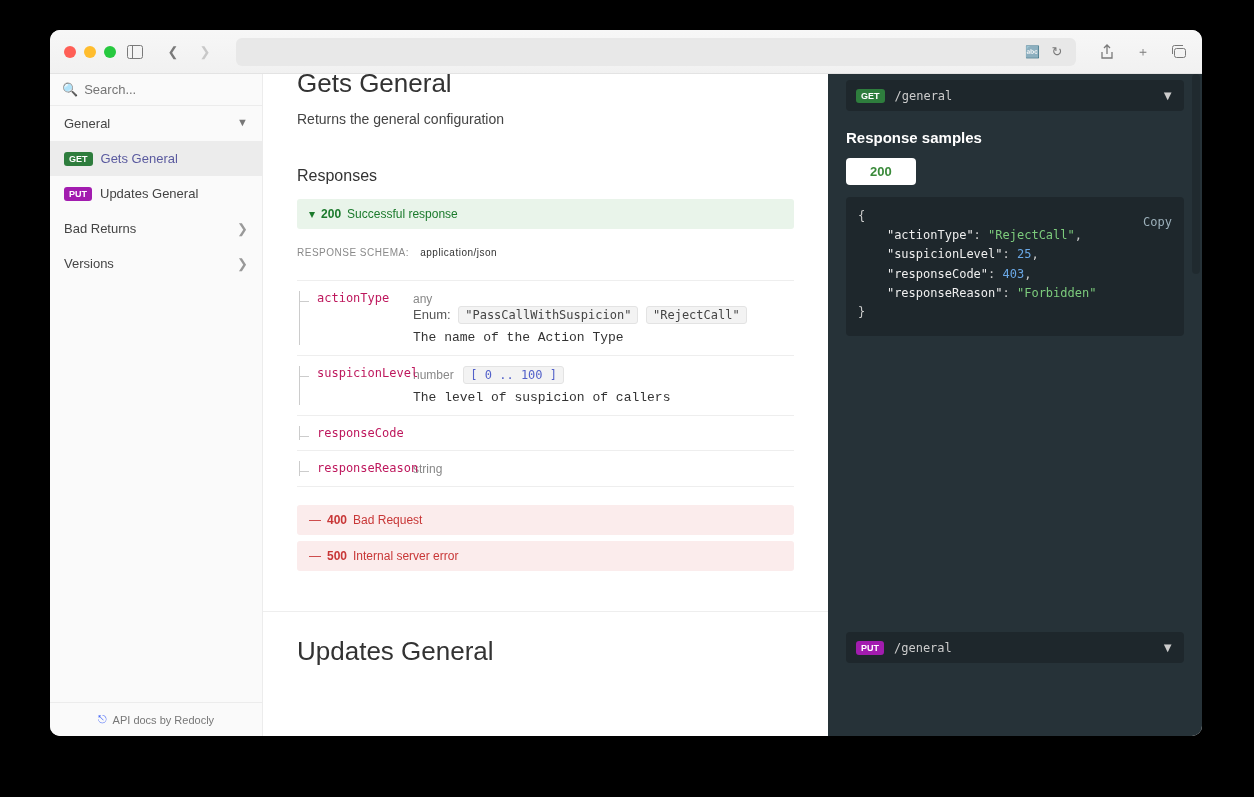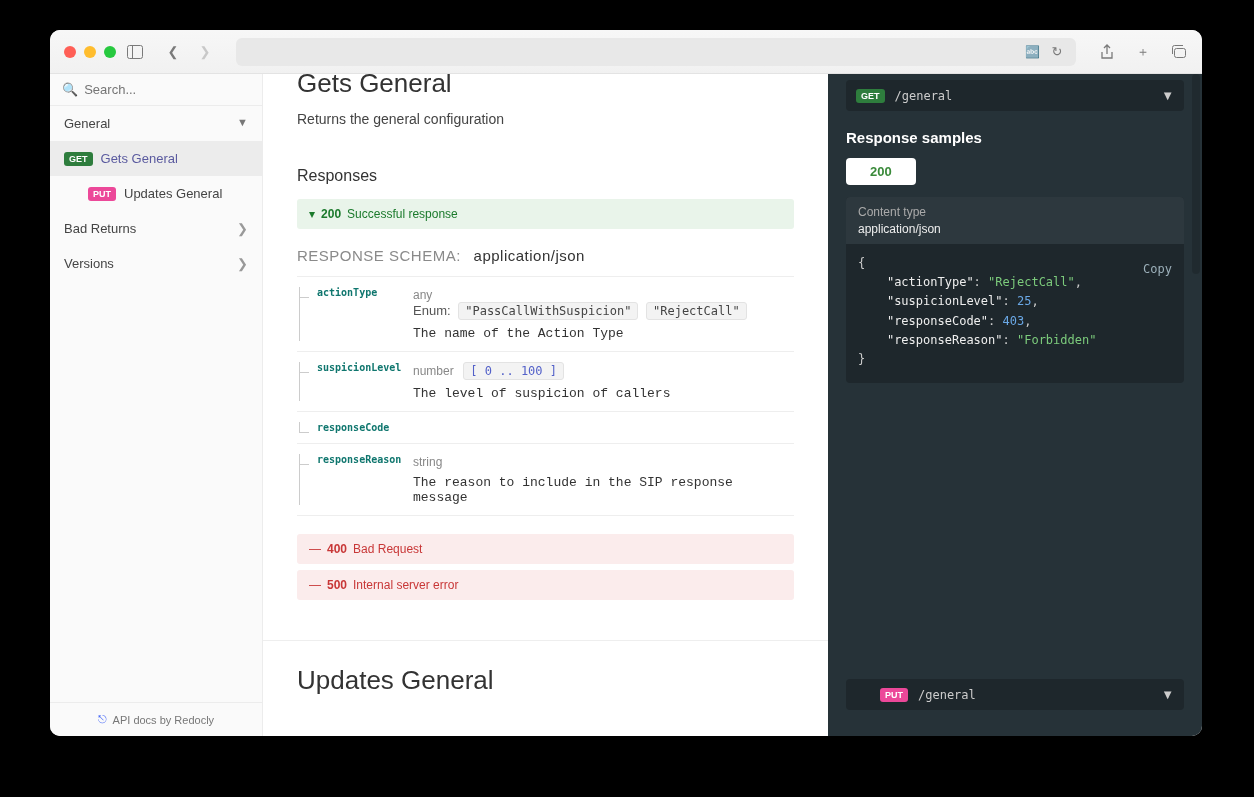--- a/index.html
+++ b/index.html
@@ -15,37 +15,37 @@
 .tb-right { display: flex; gap: 18px; }
 .body { display: flex; flex: 1; overflow: hidden; }
 .sidebar { width: 213px; background: #fafafa; border-right: 1px solid #ececec; display: flex; flex-direction: column; }
 .search { display: flex; align-items: center; gap: 6px; padding: 8px 12px; border-bottom: 1px solid #ececec; color: #888; }
 .search input { border: none; background: transparent; outline: none; font-size: 13px; color: #888; width: 100%; }
 .nav-group { padding: 10px 14px; display: flex; justify-content: space-between; color: #444; cursor: pointer; }
 .nav-item { padding: 10px 14px; display: flex; align-items: center; gap: 8px; color: #5a5a9f; cursor: pointer; }
 .nav-item.active { background: #ececec; }
 .method-badge { font-size: 9px; font-weight: 700; padding: 2px 5px; border-radius: 3px; color: #fff; text-transform: uppercase; }
 .method-get { background: #2e7d3d; }
-.method-put { background: #ec4899; margin-left: 24px; }
+.method-put { background: #a21caf; }
 .footer-credit { margin-top: auto; padding: 10px; font-size: 11px; color: #777; display: flex; align-items: center; justify-content: center; gap: 6px; border-top: 1px solid #ececec; }
 .content { flex: 1; display: flex; overflow-y: auto; }
 .main { flex: 1; padding: 0 34px 30px; }
 .right { width: 374px; background: #263238; color: #e6e6e6; padding: 0 18px 20px; }
 h1 { font-size: 26px; font-weight: 400; margin-top: -6px; color: #333; }
 h2 { font-size: 16px; font-weight: 500; margin: 40px 0 14px; color: #333; }
 .desc { margin-top: 12px; color: #444; font-size: 14px; }
 .resp-row { padding: 8px 12px; border-radius: 3px; display: flex; align-items: center; gap: 6px; font-size: 12px; margin-bottom: 6px; }
 .resp-ok { background: #e9f4ea; color: #1b7a2c; }
 .resp-err { background: #fbecec; color: #c83737; }
 .resp-row .code { font-weight: 700; }
-.schema-label { font-size: 15px; letter-spacing: .5px; color: #8a8a8a; margin: 18px 0 12px; }
+.schema-label { font-size: 10px; letter-spacing: .5px; color: #8a8a8a; margin: 18px 0 22px; }
 .schema-label b { font-weight: 400; color: #333; margin-left: 8px; }
 .schema { border-top: 1px solid #eee; }
 .field { display: flex; border-bottom: 1px solid #eee; padding: 10px 0; }
-.field-name { width: 116px; padding-left: 20px; font-family: ui-monospace, Menlo, monospace; font-size: 10px; color: #0f766e; position: relative; font-weight: bold; }
+.field-name { width: 116px; padding-left: 20px; font-family: ui-monospace, Menlo, monospace; font-size: 12px; color: #be185d; position: relative; }
 .field-name::before { content: ""; position: absolute; left: 2px; top: 0; bottom: 0; width: 1px; background: #ccc; }
 .field-name::after { content: ""; position: absolute; left: 2px; top: 10px; width: 10px; height: 1px; background: #ccc; }
 .field-body { flex: 1; font-size: 13px; color: #555; }
 .type { color: #888; font-size: 12px; margin-top: 17px; }
 .constraint { display: inline-block; background: #f3f3f3; border: 1px solid #e3e3e3; color: #5361c9; padding: 1px 6px; border-radius: 3px; font-family: ui-monospace, Menlo, monospace; font-size: 12px; margin-left: 6px; }
 .enum-val { display: inline-block; background: #f3f3f3; border: 1px solid #e3e3e3; padding: 1px 6px; border-radius: 3px; font-family: ui-monospace, Menlo, monospace; font-size: 12px; margin-left: 4px; color: #444; }
 .field-desc { margin-top: 6px; color: #333; font-family: Liberation Mono, monospace; }
 .divider { height: 1px; background: #eee; margin: 40px -34px 30px; }
 
 .endpoint-bar { background: #1e272c; border-radius: 4px; padding: 8px 10px; display: flex; align-items: center; gap: 10px; margin-top: 6px; }
@@ -171,21 +171,20 @@
               <div class="field-desc">The level of suspicion of callers</div>
             </div>
           </div>
           <div class="field">
             <div class="field-name">responseCode</div>
           </div>
           <div class="field">
             <div class="field-name">responseReason</div>
             <div class="field-body">
               <span class="type">string</span>
-              <div class="field-desc">The reason to include in the SIP response message</div>
             </div>
           </div>
         </div>
 
         <div style="height:18px"></div>
         <div class="resp-row resp-err">
           <span>—</span>
           <span class="code">400</span>
           <span>Bad Request</span>
         </div>
@@ -203,24 +202,20 @@
         <div class="endpoint-bar">
           <span class="method-badge method-get">GET</span>
           <span class="path">/general</span>
           <span style="color:#ccc">▼</span>
         </div>
 
         <div class="rs-title">Response samples</div>
         <span class="tab-pill">200</span>
 
         <div class="code-box">
-          <div class="code-head">
-            <div class="ct-label">Content type</div>
-            <div class="ct-val">application/json</div>
-          </div>
           <div class="code-body">
             <span class="copy">Copy</span>
             <span class="tok-punc">{</span><br>
             &nbsp;&nbsp;&nbsp;&nbsp;<span class="tok-key">"actionType"</span><span class="tok-punc">: </span><span class="tok-str">"RejectCall"</span><span class="tok-punc">,</span><br>
             &nbsp;&nbsp;&nbsp;&nbsp;<span class="tok-key">"suspicionLevel"</span><span class="tok-punc">: </span><span class="tok-num">25</span><span class="tok-punc">,</span><br>
             &nbsp;&nbsp;&nbsp;&nbsp;<span class="tok-key">"responseCode"</span><span class="tok-punc">: </span><span class="tok-num">403</span><span class="tok-punc">,</span><br>
             &nbsp;&nbsp;&nbsp;&nbsp;<span class="tok-key">"responseReason"</span><span class="tok-punc">: </span><span class="tok-str">"Forbidden"</span><br>
             <span class="tok-punc">}</span>
           </div>
         </div>

